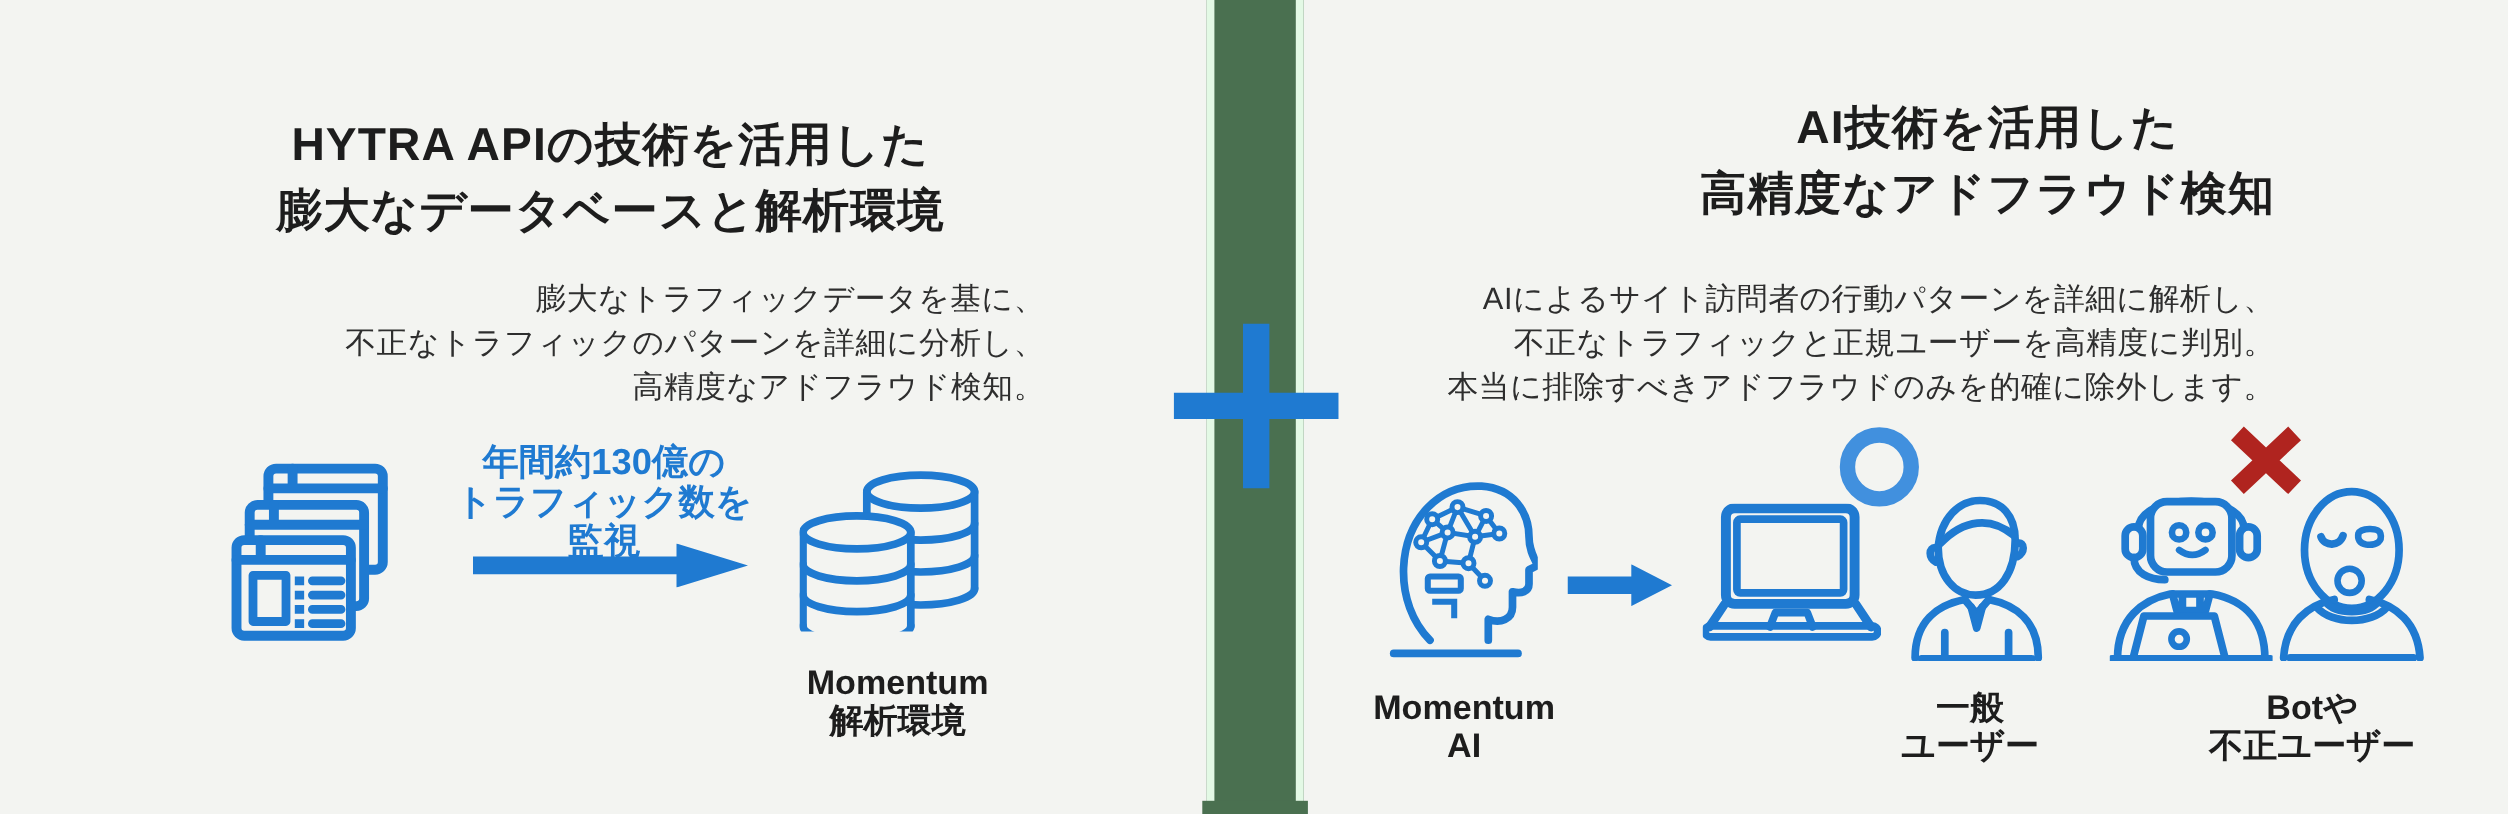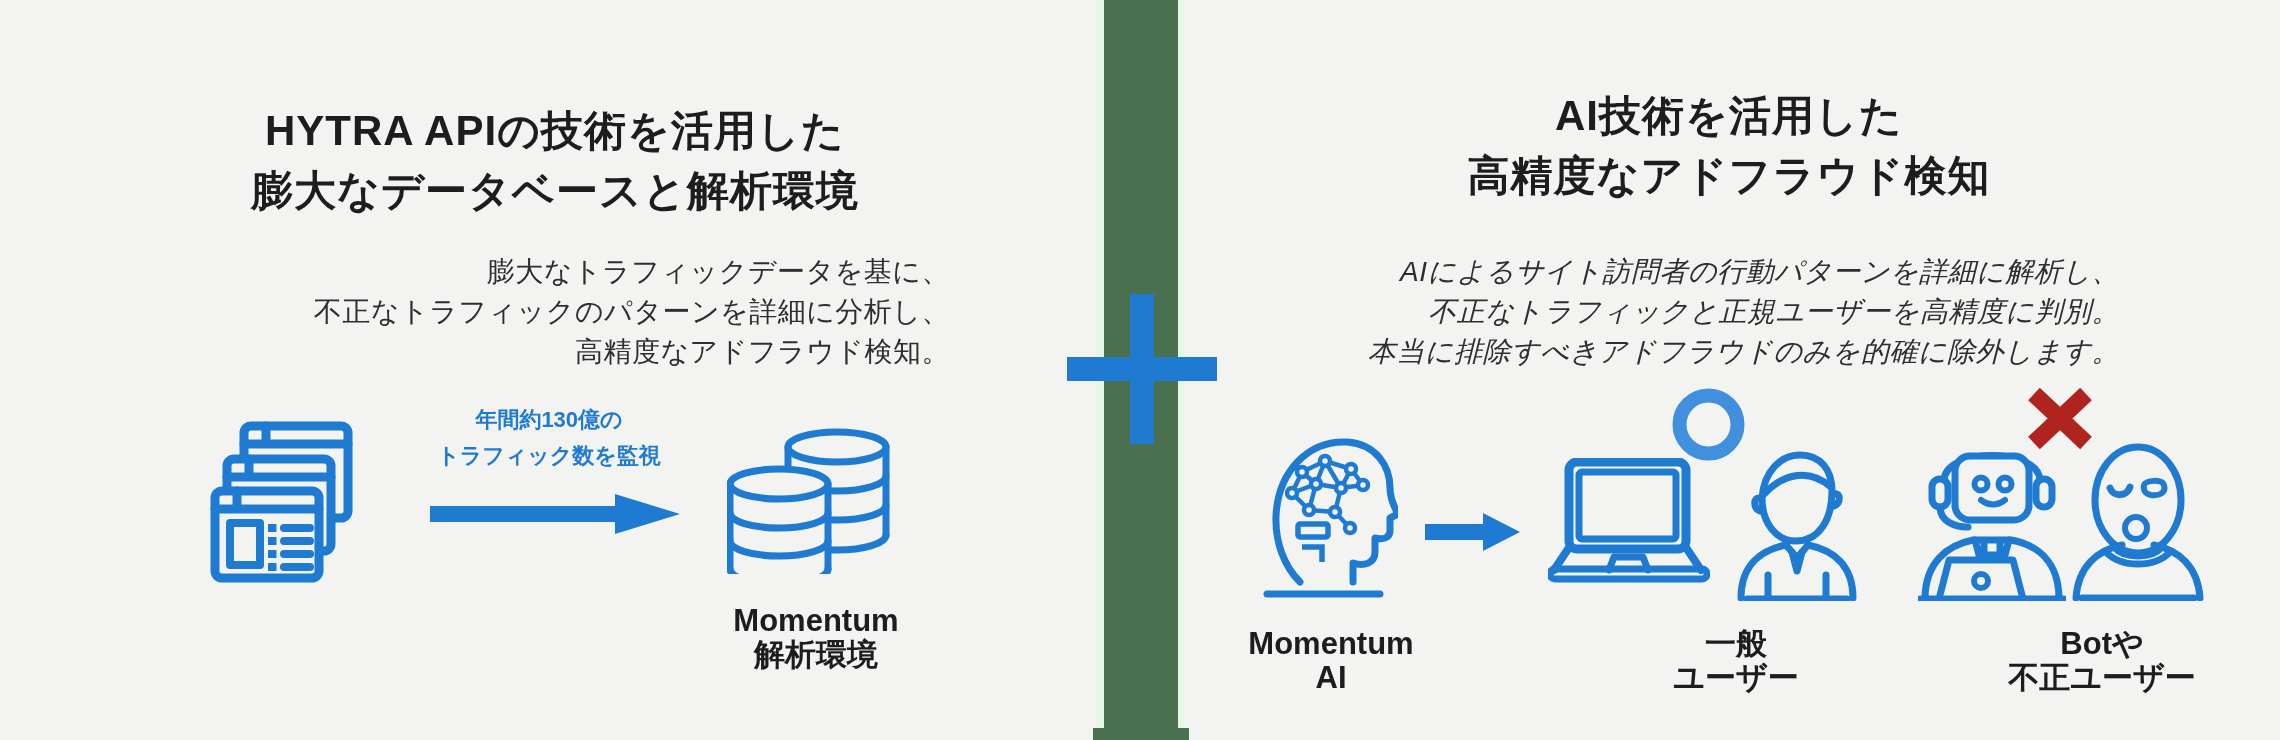--- a/index.html
+++ b/index.html
@@ -10,48 +10,48 @@
   html,body{margin:0;padding:0;}
   body{font-family:"Liberation Sans","DejaVu Sans",sans-serif;background:var(--bg);}
   .canvas{position:relative;width:2280px;height:740px;background:var(--bg);overflow:hidden;padding-left:48px;}
   .panel{position:absolute;inset:0;}
   .abs{position:absolute;}
   .title{font-size:42px;font-weight:700;line-height:60px;color:var(--text-dark);
          text-align:center;letter-spacing:1px;}
   .bodytext{font-size:28px;line-height:40px;color:var(--text-body);text-align:right;
          letter-spacing:0.5px;}
   .iconlabel{font-size:31px;font-weight:700;line-height:34px;color:var(--text-dark);text-align:center;}
-  .caption{font-size:22px;font-weight:700;line-height:36px;color:var(--primary-blue);text-align:center;}
+  .caption{font-size:33px;font-weight:700;line-height:36px;color:var(--primary-blue);text-align:center;}
   .line{display:block;}
   
   .divider{position:absolute;left:1097px;top:0;width:88px;height:740px;
            background:var(--divider-green);
            border-left:7px solid var(--divider-glow);border-right:7px solid var(--divider-glow);
            box-sizing:border-box;}
   .divider-base{position:absolute;left:-11px;bottom:0;width:96px;height:12px;background:var(--divider-green);}
   .plus{left:1067px;top:294px;width:150px;height:150px;z-index:5;}
   svg{display:block;width:100%;height:100%;}
   
   .l-title{left:155px;top:66px;width:800px;}
   .l-body{left:150px;top:224px;width:800px;}
   .l-docs{left:210px;top:421px;width:143px;height:162px;}
   .l-caption{left:409px;top:402px;width:280px;}
   .l-arrow{left:430px;top:494px;width:250px;height:40px;}
   .l-db{left:727px;top:426px;width:164px;height:148px;}
   .l-dblabel{left:691px;top:604px;width:250px;}
   
-  .r-title{left:1329px;top:66px;width:800px;margin-top:20px;}
-  .r-body{left:1320px;top:224px;width:800px;font-style:italic;}
+  .r-title{left:1407px;top:66px;width:800px;margin-top:20px;}
+  .r-body{left:1268px;top:224px;width:800px;}
   .r-head{left:1262px;top:428px;width:136px;height:172px;}
   .r-headlabel{left:1231px;top:627px;width:200px;}
   .r-arrow{left:1425px;top:513px;width:95px;height:38px;}
   .r-ring{left:1672px;top:388px;width:73px;height:73px;}
   .r-laptop{left:1548px;top:458px;width:162px;height:125px;}
   .r-user{left:1737px;top:442px;width:120px;height:159px;}
-  .r-userlabel{left:1636px;top:627px;width:200px;}
+  .r-userlabel{left:1691px;top:627px;width:200px;}
   .r-robot{left:1918px;top:441px;width:148px;height:160px;}
   .r-cross{left:2025px;top:385px;width:70px;height:67px;}
   .r-masked{left:2072px;top:438px;width:132px;height:163px;}
   .r-fraudlabel{left:1987px;top:627px;width:230px;}
 </style>
 </head>
 <body>
 
 <div class="canvas">
 

